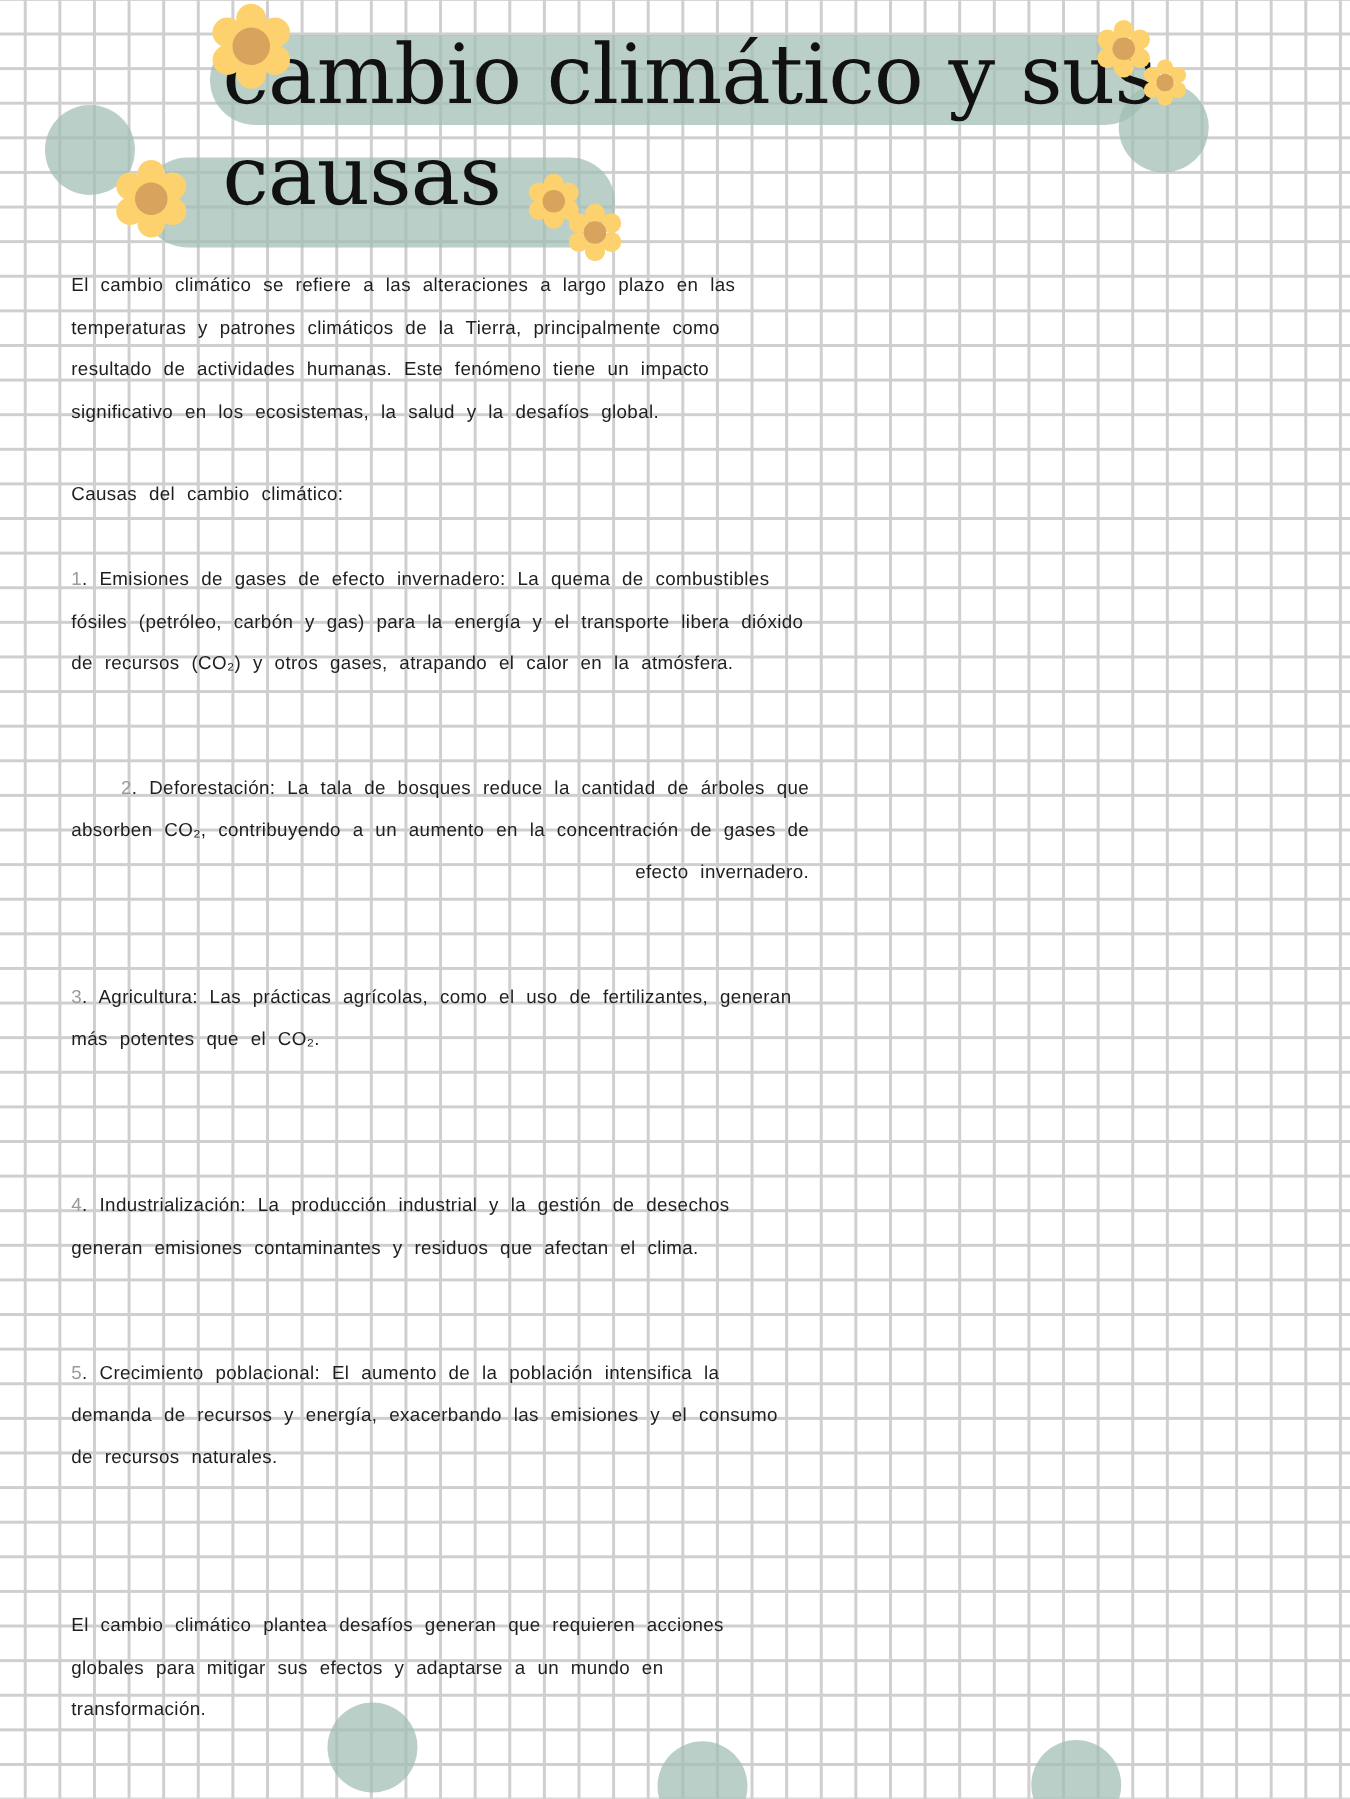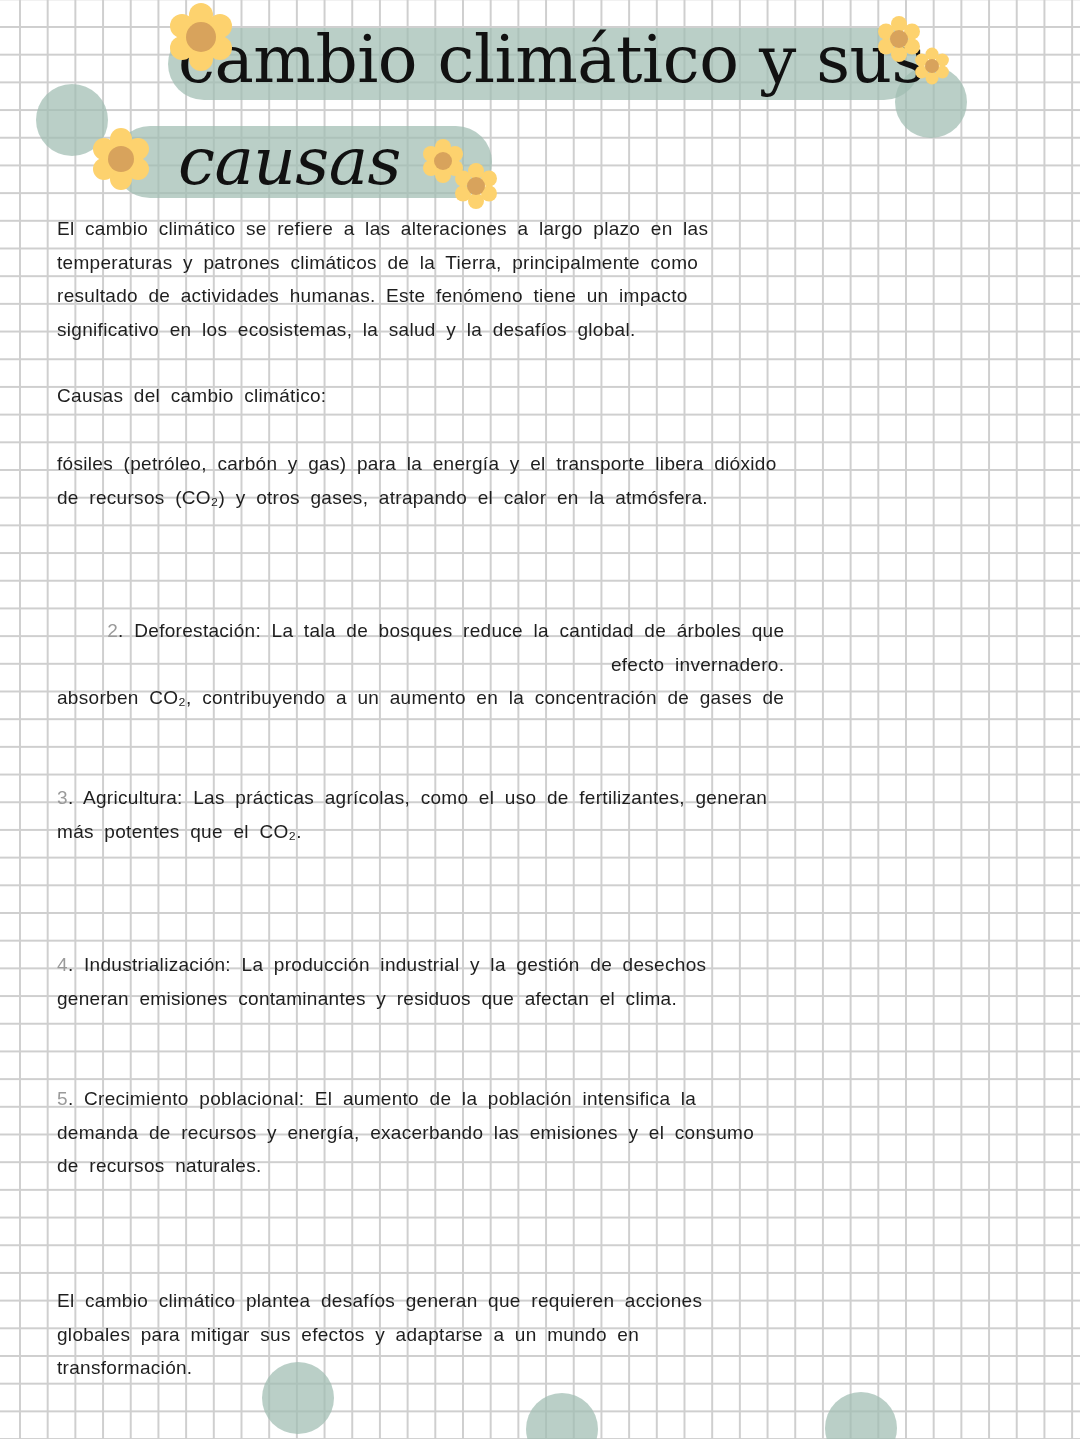--- a/index.html
+++ b/index.html
@@ -15,35 +15,35 @@
     color: #1c1c1c;
   }
   .circle { position: absolute; border-radius: 50%; background: rgba(160,188,178,0.72); }
   .pill { position: absolute; background: rgba(160,188,178,0.72); border-radius: 40px; }
   .title {
     position: absolute; left: 178px; font-family: "DejaVu Serif", serif;
     font-size: 66px; color: #111; letter-spacing: -0.5px; white-space: nowrap; line-height: 1;
   }
   .flower { position: absolute; }
   .para {
-    position: absolute; left: 57px; font-size: 19px; line-height: 33.5px;
+    position: absolute; left: 57px; font-size: 15px; line-height: 33.5px;
     letter-spacing: 0.3px; word-spacing: 5px; color: #1e1e1e; white-space: nowrap;
   }
   .num { color: #9a9a9a; }
 </style>
 </head>
 <body>
 
 <div class="circle" style="left:36px;top:84px;width:72px;height:72px;"></div>
 <div class="circle" style="left:895px;top:66px;width:72px;height:72px;"></div>
 <div class="pill" style="left:168px;top:28px;width:752px;height:72px;"></div>
 <div class="pill" style="left:114px;top:126px;width:378px;height:72px;"></div>
 
 <div class="title" style="top:27px;">cambio climático y sus</div>
-<div class="title" style="top:129px;font-style:italic;">causas</div>
+<div class="title" style="top:108px;">causas</div>
 
 <svg class="flower" style="left:164px;top:0px;" width="74" height="74" viewBox="-37 -37 74 74">
   <g fill="#fdd26e">
     <circle cx="0" cy="-22" r="12"></circle>
       <circle cx="19" cy="-11" r="12"></circle>
       <circle cx="19" cy="11" r="12"></circle>
     <circle cx="0" cy="22" r="12"></circle>
       <circle cx="-19" cy="11" r="12"></circle>
       <circle cx="-19" cy="-11" r="12"></circle>
   </g>
@@ -108,28 +108,29 @@
 <div class="para" style="top:212px;">
   <div>El cambio climático se refiere a las alteraciones a largo plazo en las</div>
   <div>temperaturas y patrones climáticos de la Tierra, principalmente como</div>
   <div>resultado de actividades humanas. Este fenómeno tiene un impacto</div>
   <div>significativo en los ecosistemas, la salud y la desafíos global.</div>
 </div>
 
 <div class="para" style="top:379px;">Causas del cambio climático:</div>
 
 <div class="para" style="top:447px;">
+  <div><span class="num">1</span><span>. Emisiones de gases de efecto invernadero: La quema de combustibles</span></div>
   <div>fósiles (petróleo, carbón y gas) para la energía y el transporte libera dióxido</div>
   <div>de recursos (CO₂) y otros gases, atrapando el calor en la atmósfera.</div>
 </div>
 
 <div class="para" style="top:614px;text-align:right;">
   <div><span class="num">2</span><span>. Deforestación: La tala de bosques reduce la cantidad de árboles que</span></div>
+  <div>absorben CO₂, contribuyendo a un aumento en la concentración de gases de</div>
   <div>efecto invernadero.</div>
-  <div>absorben CO₂, contribuyendo a un aumento en la concentración de gases de</div>
 </div>
 
 <div class="para" style="top:781px;">
   <div><span class="num">3</span><span>. Agricultura: Las prácticas agrícolas, como el uso de fertilizantes, generan</span></div>
   <div>más potentes que el CO₂.</div>
 </div>
 
 <div class="para" style="top:948px;">
   <div><span class="num">4</span><span>. Industrialización: La producción industrial y la gestión de desechos</span></div>
   <div>generan emisiones contaminantes y residuos que afectan el clima.</div>

